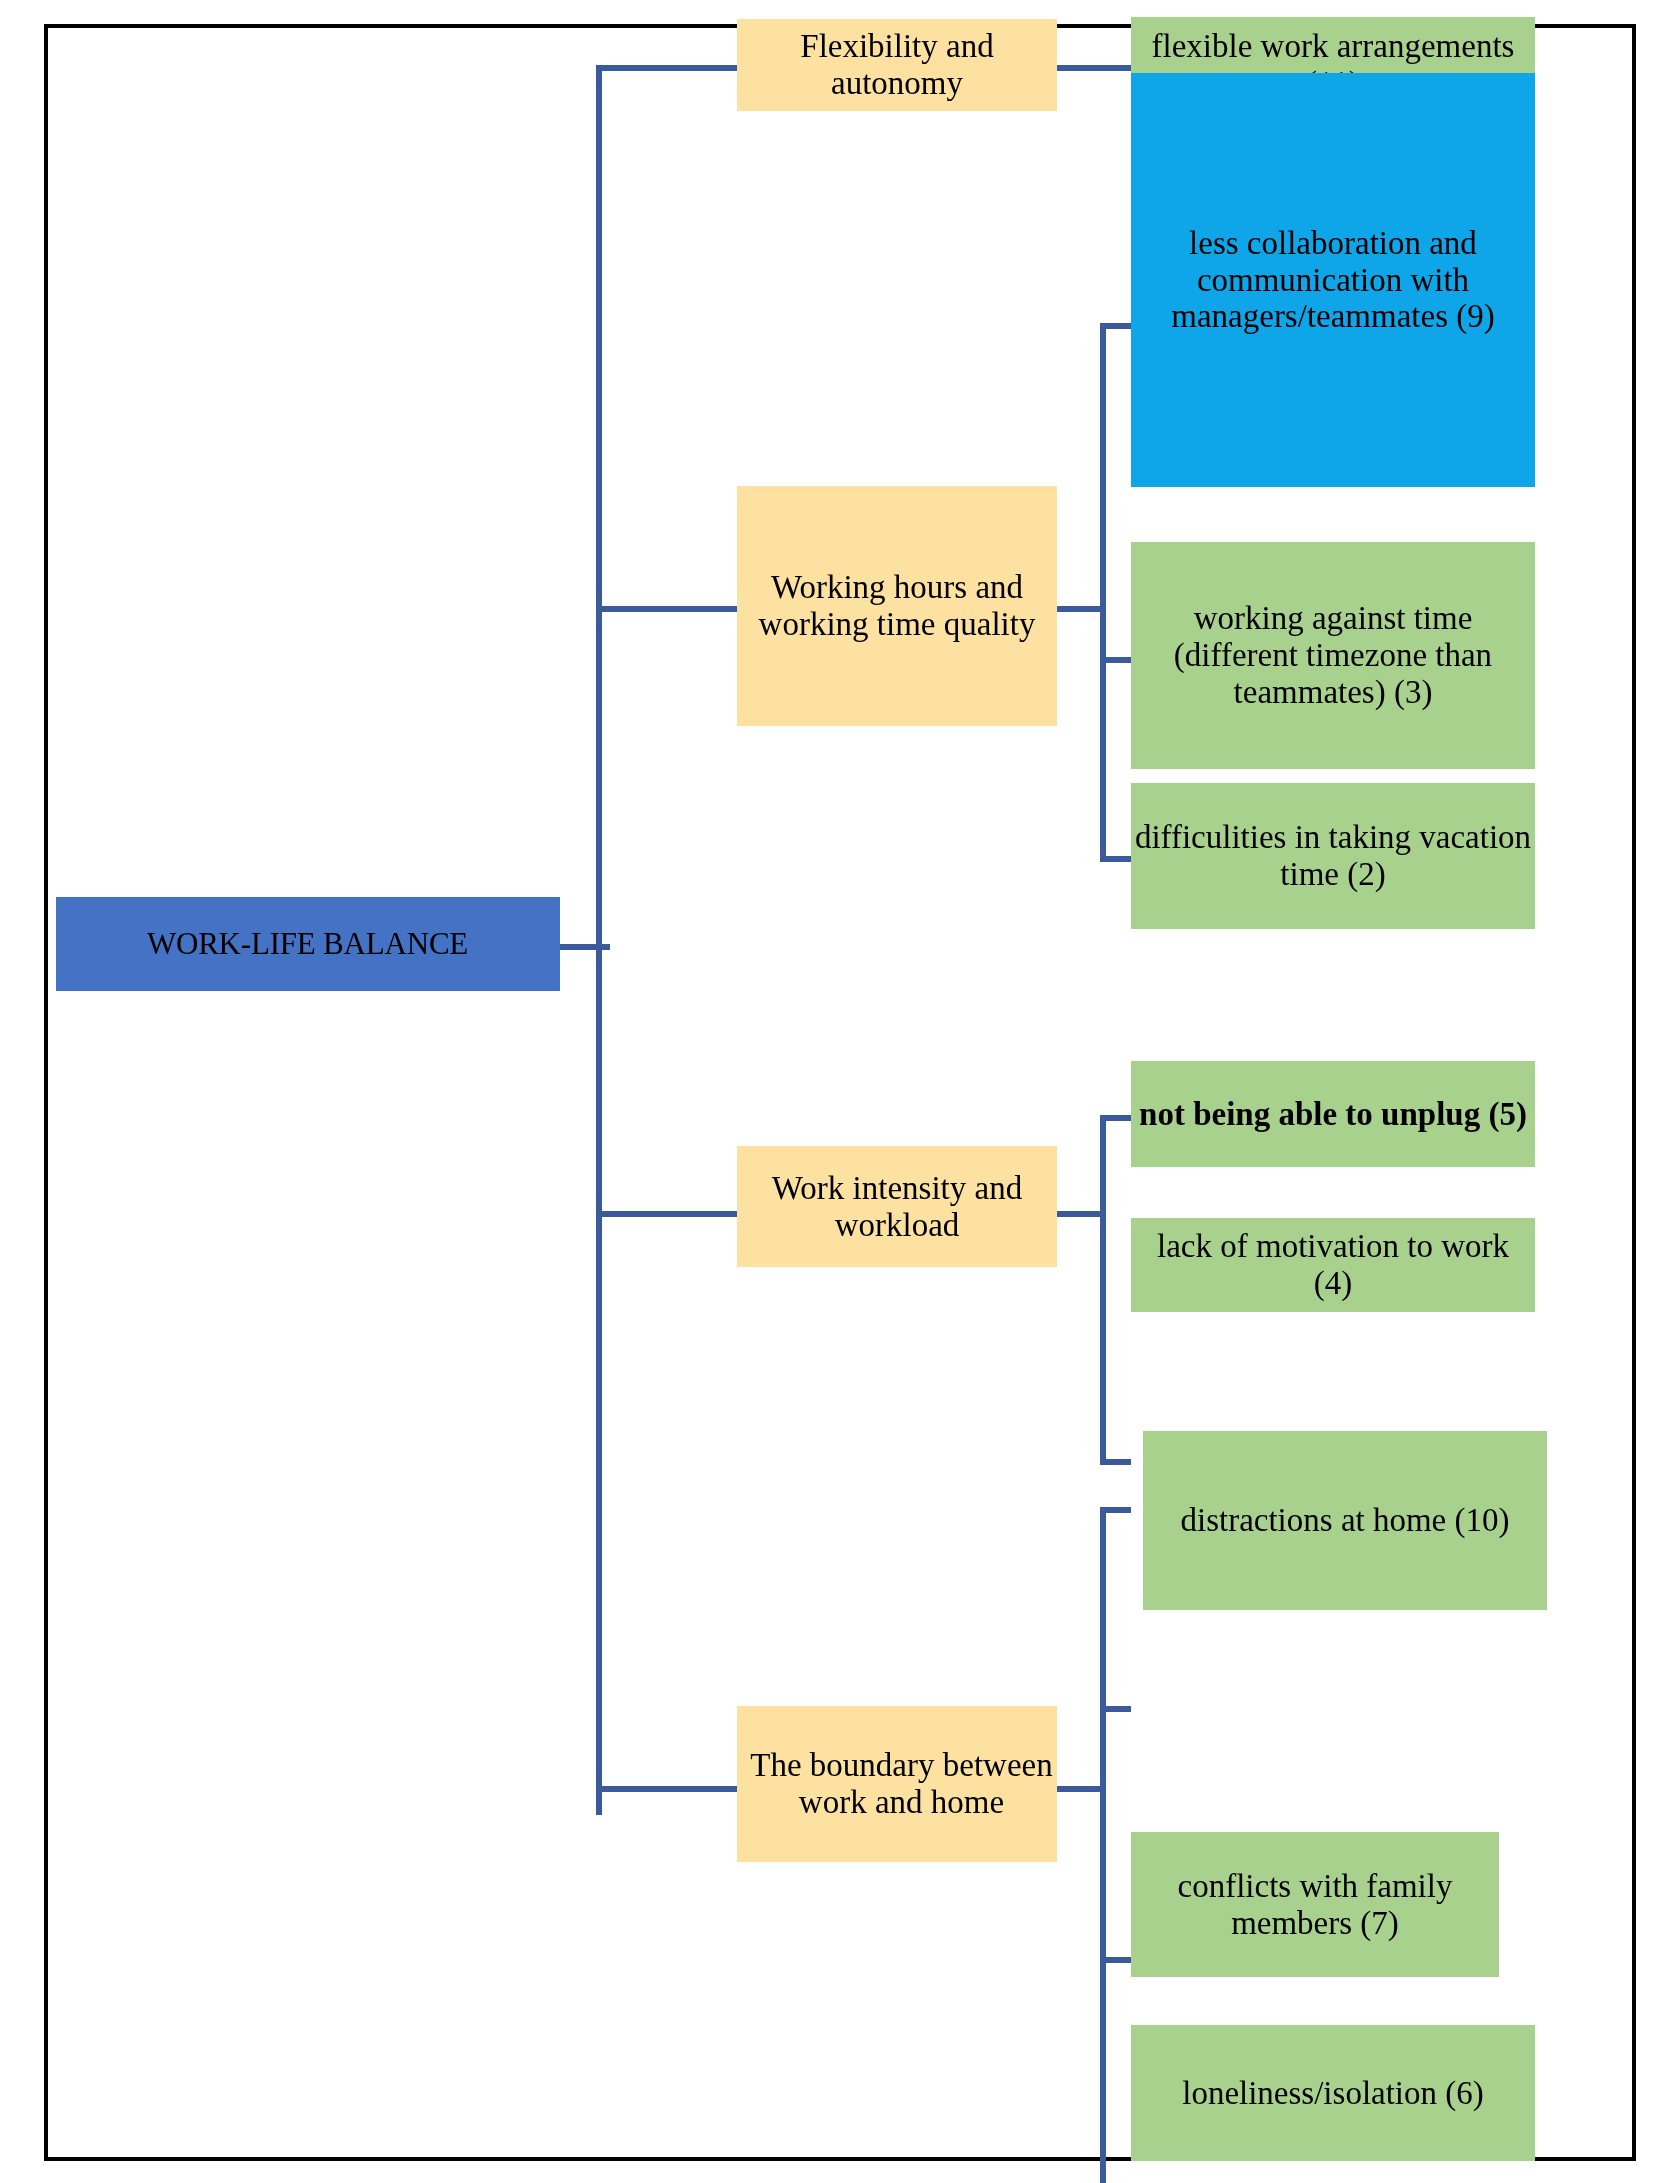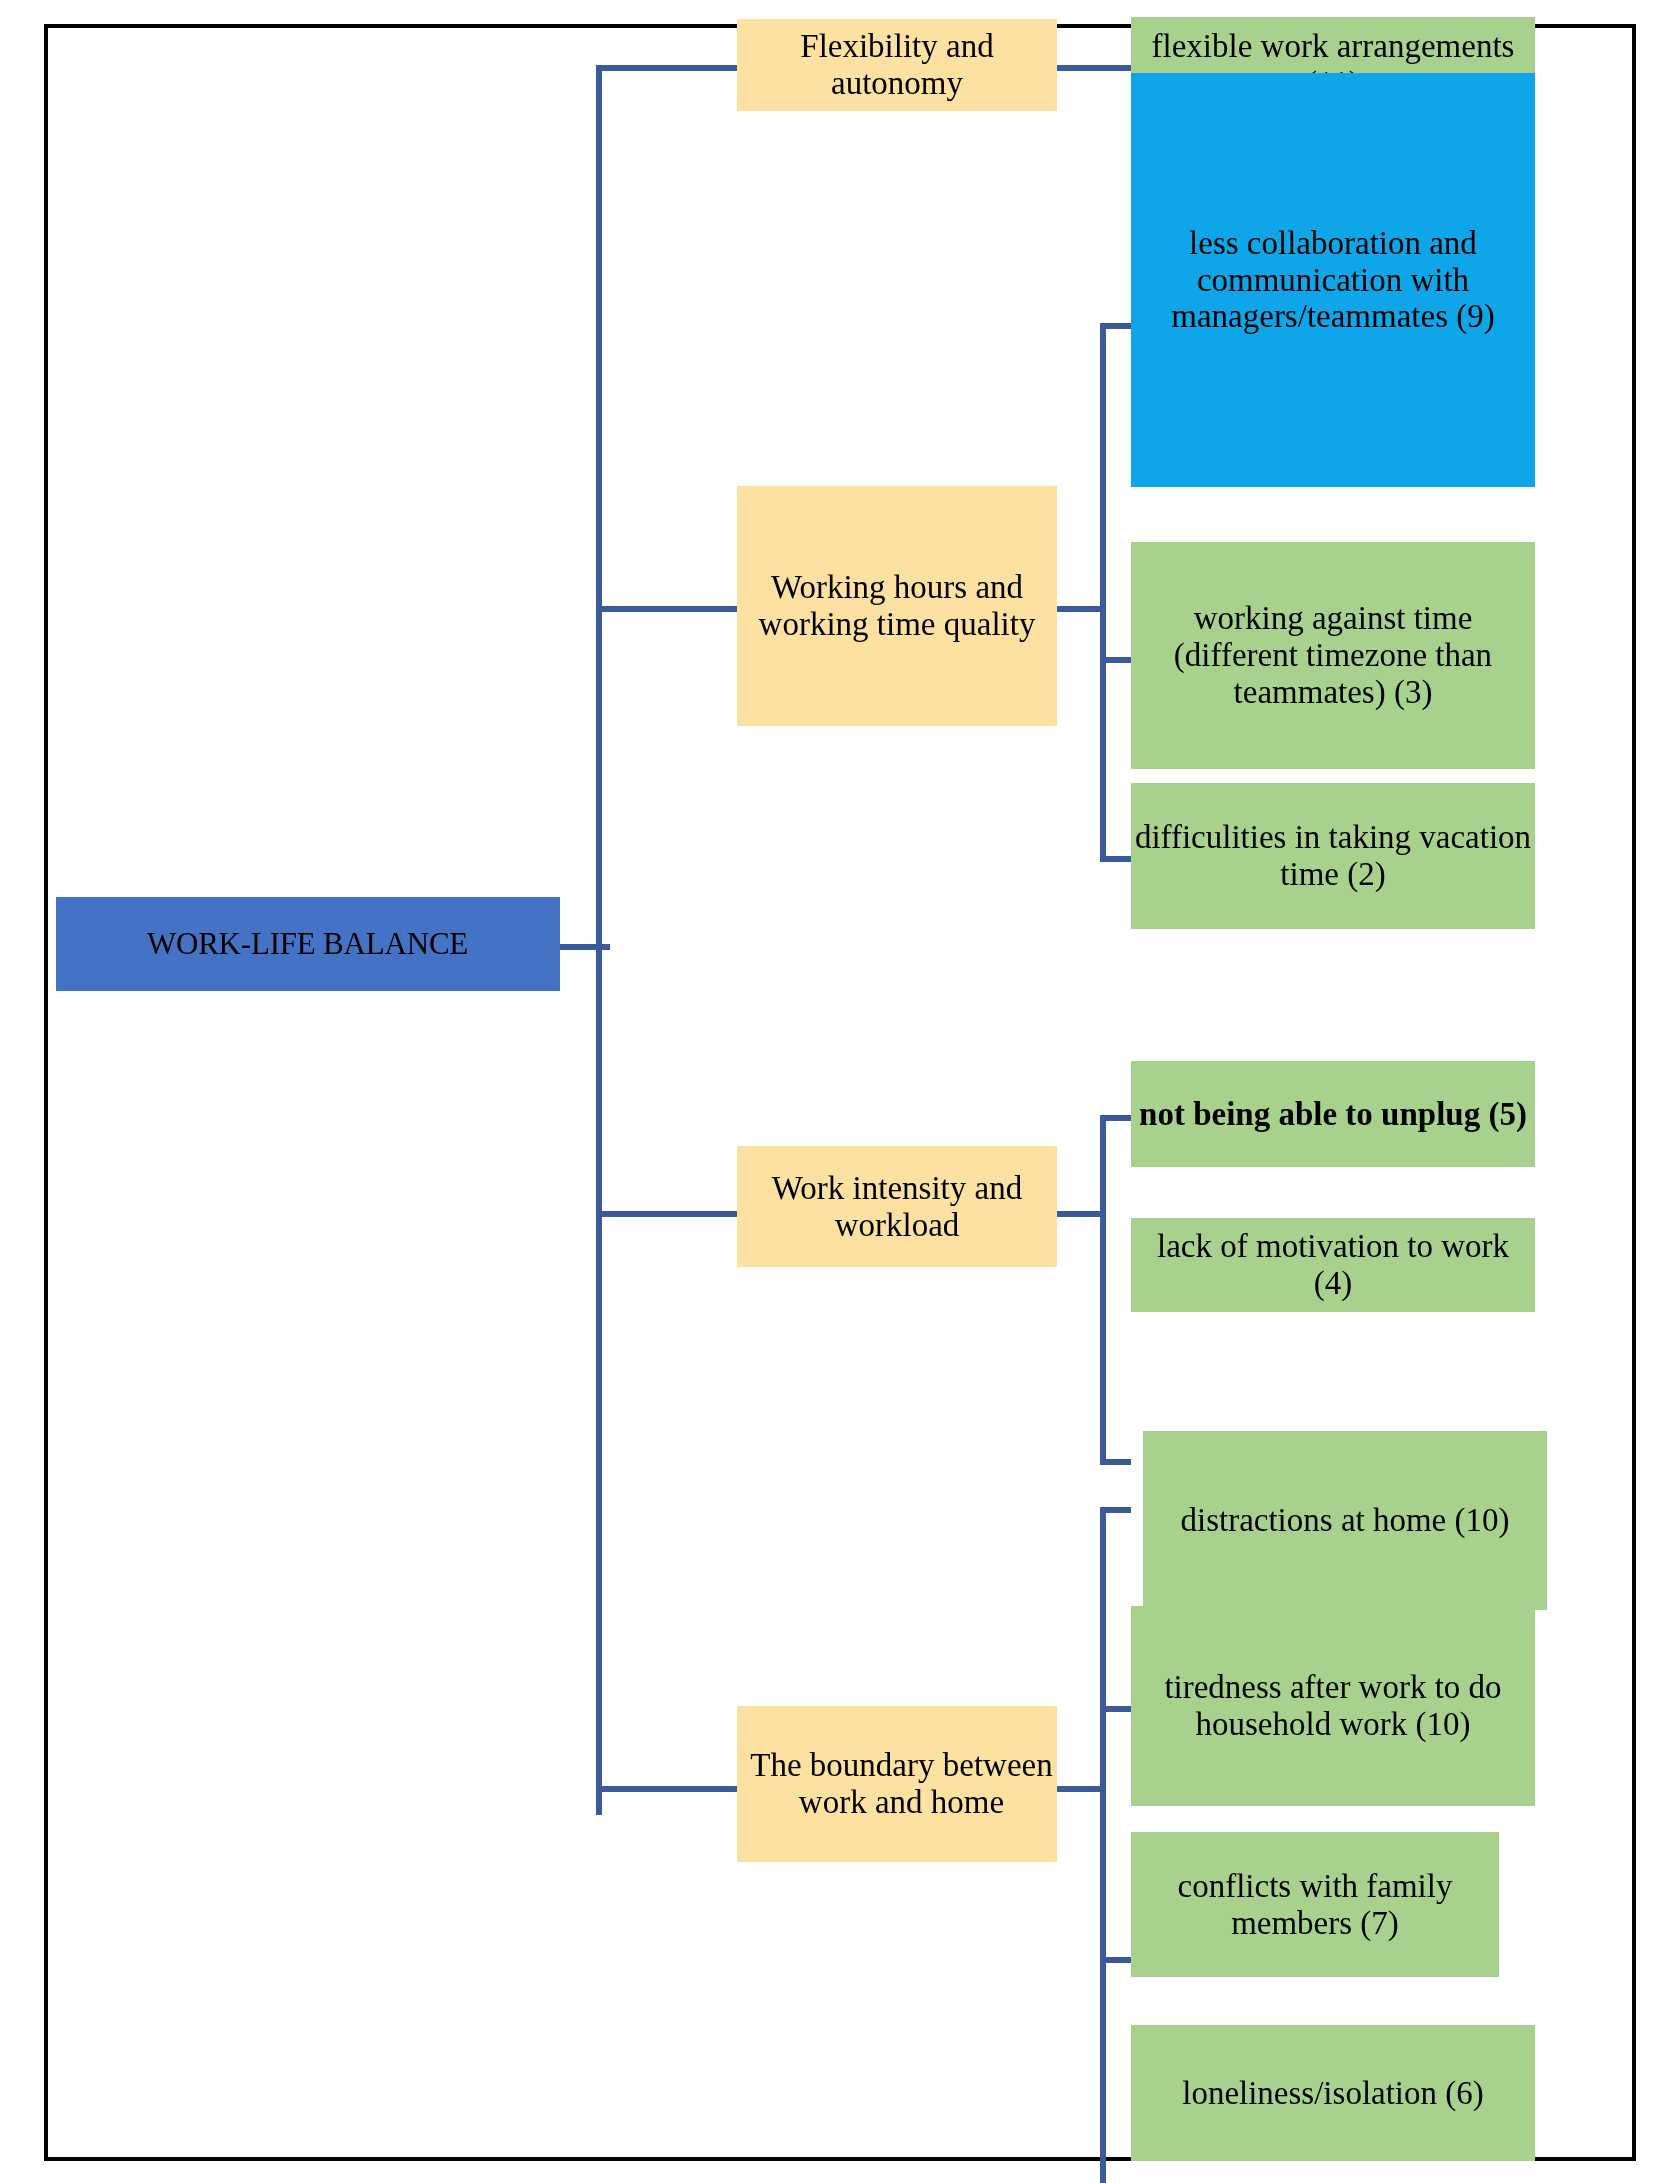--- a/index.html
+++ b/index.html
@@ -126,23 +126,20 @@
     </div>
 
     <div class="node leaf" style="left: 1083px; top: 1190px; width: 404px; height: 94px; background: rgb(169, 209, 142);">
       <span>lack of motivation to work (4)</span>
     </div>
 
     <div class="node leaf" style="left: 1083px; top: 1403px; width: 404px; height: 179px; background: rgb(169, 209, 142); margin-left: 12px;">
       <span>distractions at home (10)</span>
     </div>
 
-    <div class="node leaf" style="left: 1083px; top: 1578px; width: 404px; height: 200px; background: rgb(169, 209, 142);">
-      <span>tiredness after work to do household work (10)</span>
-    </div>
 
     <div class="node leaf" style="left: 1083px; top: 1804px; width: 368px; height: 145px; background: rgb(169, 209, 142);">
       <span>conflicts with family members (7)</span>
     </div>
 
     <div class="node leaf" style="left: 1083px; top: 1997px; width: 404px; height: 136px; background: rgb(169, 209, 142);">
       <span>loneliness/isolation (6)</span>
     </div>
 
   </div>

